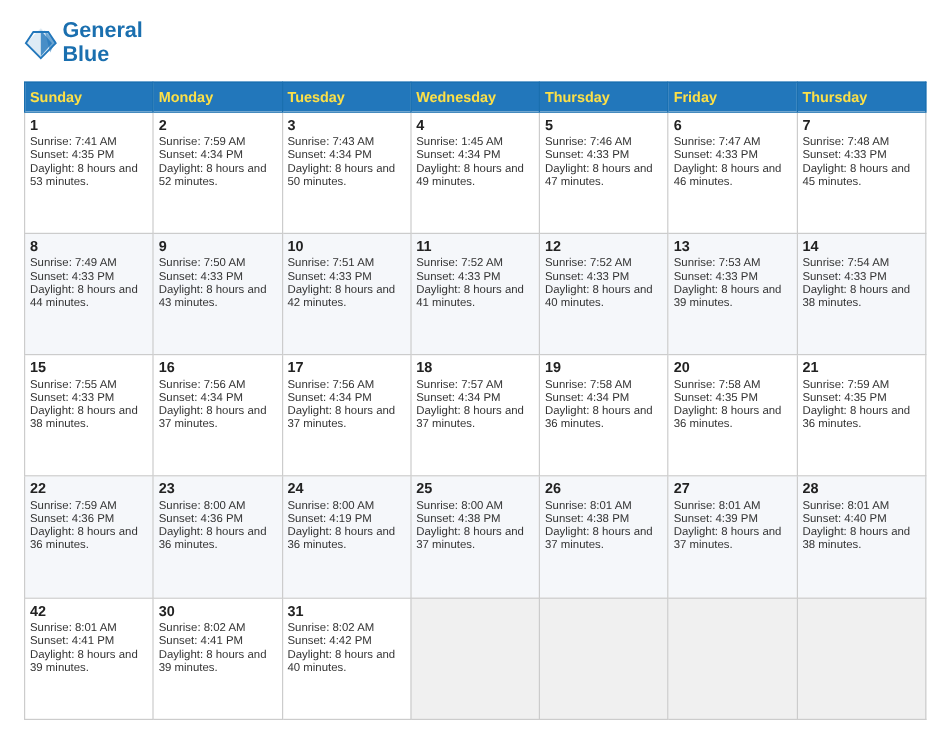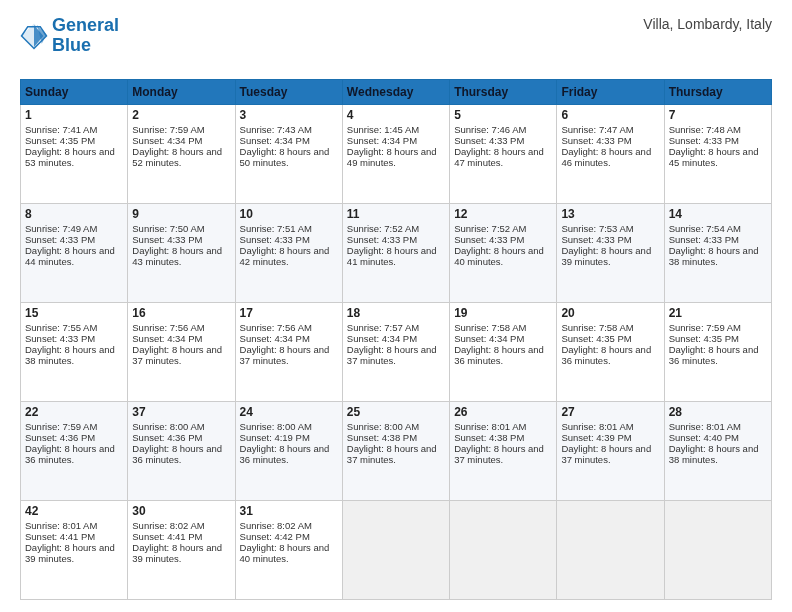--- a/index.html
+++ b/index.html
@@ -14,21 +14,21 @@
       width: 792px;
       height: 612px;
       padding: 16px 20px 12px 20px;
       display: flex;
       flex-direction: column;
     }
     .header {
       display: flex;
       justify-content: space-between;
       align-items: flex-start;
-      margin-bottom: 23px;
+      margin-bottom: 12px;
     }
     .logo {
       display: flex;
       align-items: center;
       gap: 4px;
     }
     .logo-text {
       font-size: 18px;
       font-weight: bold;
       color: #333;
@@ -55,21 +55,21 @@
     }
     .calendar {
       flex: 1;
       border: 1px solid #ccc;
       border-collapse: collapse;
       width: 100%;
       table-layout: fixed;
     }
     .calendar th {
       background-color: #2277bb;
-      color: #0f172a;
+      color: #fde047;
       font-size: 12px;
       font-weight: bold;
       padding: 5px 4px;
       text-align: left;
       border: 1px solid #1a6faf;
     }
     .calendar td {
       border: 1px solid #ccc;
       vertical-align: top;
       padding: 3px 4px;
@@ -103,21 +103,20 @@
         <polygon points="22,4 34,16 28,28" fill="#2277bb" opacity="0.6"></polygon>
         <polygon points="10,6 26,6 34,18 18,34 2,18 10,6" fill="none" stroke="#2277bb" stroke-width="2"></polygon>
         <path d="M18 4 L30 18 L18 32" fill="#2277bb" opacity="0.8"></path>
       </svg>
       <div class="logo-text">
         <div><span>General</span></div>
         <div><span>Blue</span></div>
       </div>
     </div>
     <div class="title-block">
-      <h2>Villa, Lombardy, Italy</h2>
     </div>
   </div>
 
   <table class="calendar">
     <thead>
       <tr>
         <th>Sunday</th>
         <th>Monday</th>
         <th>Tuesday</th>
         <th>Wednesday</th>
@@ -260,21 +259,21 @@
       </td>
         </tr>
         <tr>
           <td>
         <span class="day-num">22</span>
         <span>Sunrise: 7:59 AM</span><br>
         <span>Sunset: 4:36 PM</span><br>
         <span>Daylight: 8 hours and 36 minutes.</span>
       </td>
           <td>
-        <span class="day-num">37</span>
+        <span class="day-num">23</span>
         <span>Sunrise: 8:00 AM</span><br>
         <span>Sunset: 4:36 PM</span><br>
         <span>Daylight: 8 hours and 36 minutes.</span>
       </td>
           <td>
         <span class="day-num">24</span>
         <span>Sunrise: 8:00 AM</span><br>
         <span>Sunset: 4:19 PM</span><br>
         <span>Daylight: 8 hours and 36 minutes.</span>
       </td>

